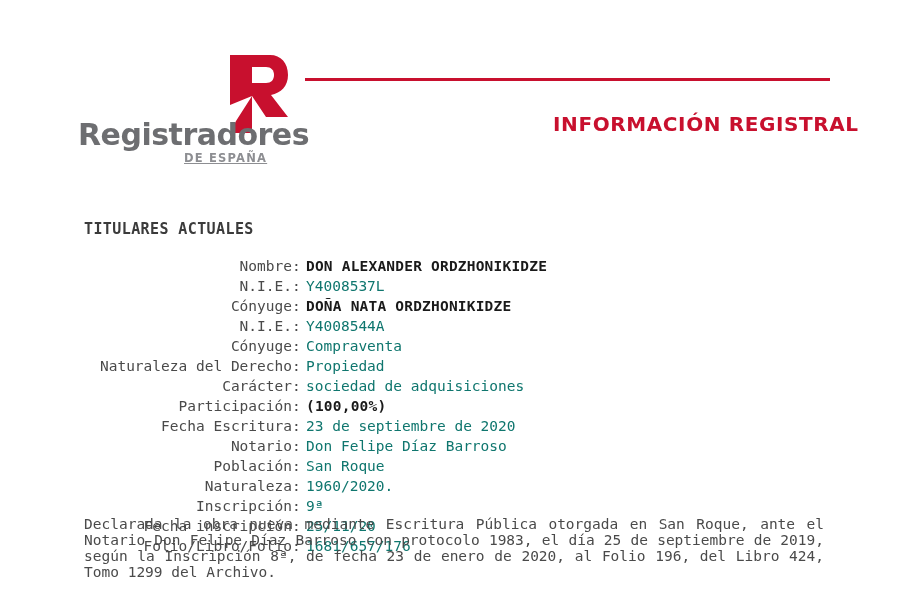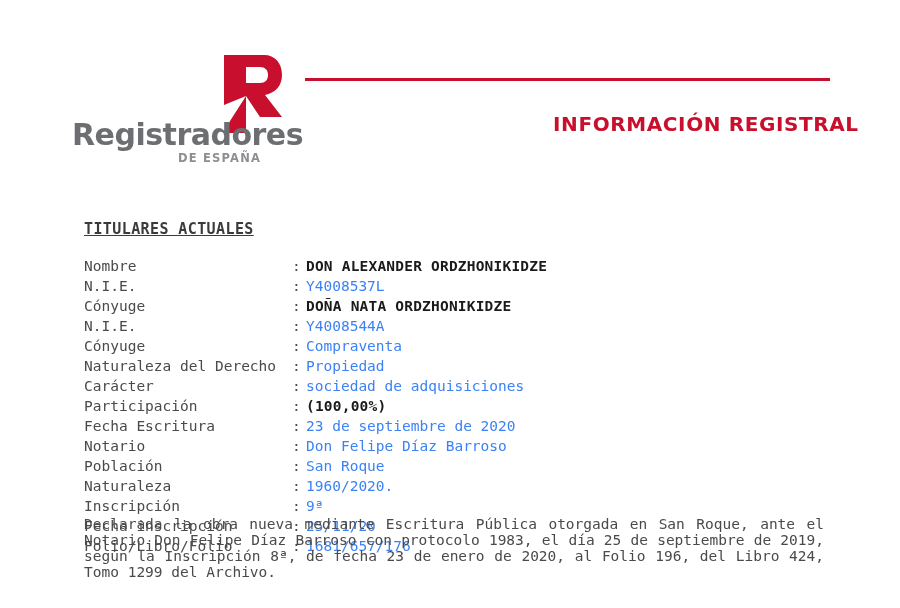--- a/index.html
+++ b/index.html
@@ -20,21 +20,21 @@
   .header {
     position: absolute;
     left: 0;
     top: 0;
     width: 900px;
     height: 185px;
   }
 
   .logo-block {
     position: absolute;
-    left: 72px;
+    left: 78px;
     top: 55px;
     width: 250px;
     height: 115px;
   }
 
   .logo-mark {
     position: absolute;
     left: 148px;
     top: 0px;
     width: 62px;
@@ -56,20 +56,21 @@
   .logo-subtext {
     position: absolute;
     left: 106px;
     top: 96px;
     font-family: "DejaVu Sans", sans-serif;
     font-size: 11.5px;
     font-weight: bold;
     color: #8d8e92;
     letter-spacing: 1.2px;
     white-space: nowrap;
+    text-decoration: underline;
   }
 
   .header-rule {
     position: absolute;
     left: 305px;
     top: 78px;
     width: 525px;
     height: 3px;
     background: #c8102e;
   }
@@ -95,21 +96,20 @@
   }
 
   .section-title {
     position: absolute;
     left: 84px;
     top: 220px;
     font-family: "DejaVu Sans Mono", monospace;
     font-size: 15px;
     font-weight: bold;
     color: #3b3b3b;
-    text-decoration: underline;
     letter-spacing: 0.4px;
     white-space: nowrap;
     text-align: center;
   }
 
   .fields {
     position: absolute;
     left: 84px;
     top: 256px;
     width: 760px;
@@ -121,30 +121,31 @@
     height: 20px;
     font-size: 14.5px;
     line-height: 20px;
     white-space: pre;
   }
 
   .field-label {
     width: 208px;
     flex: 0 0 208px;
     color: #4a4a4a;
+    text-align: right;
   }
 
   .field-colon {
     width: 14px;
     flex: 0 0 14px;
     color: #4a4a4a;
   }
 
   .field-value {
-    color: #3b82f6;
+    color: #0f766e;
   }
 
   .field-value.emph {
     color: #1a1a1a;
     font-weight: bold;
     letter-spacing: 0.2px;
   }
 
   .paragraph {
     position: absolute;

